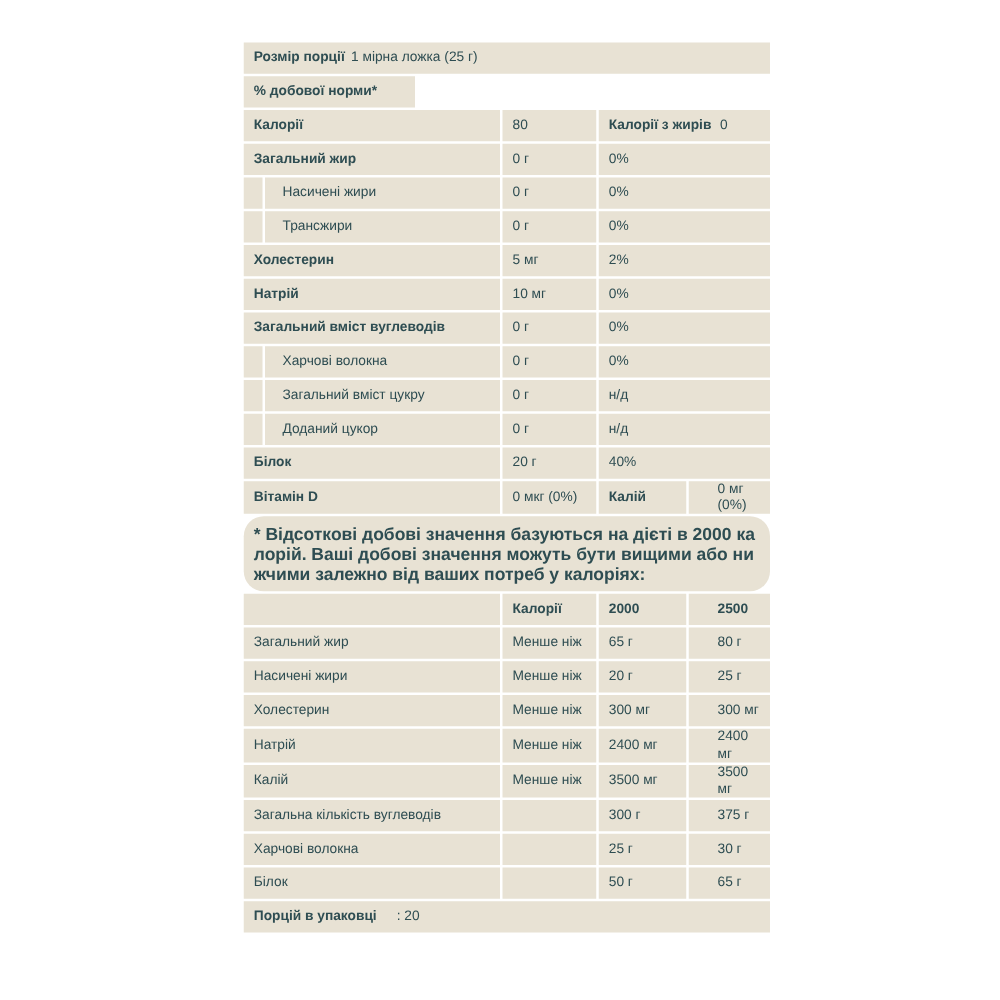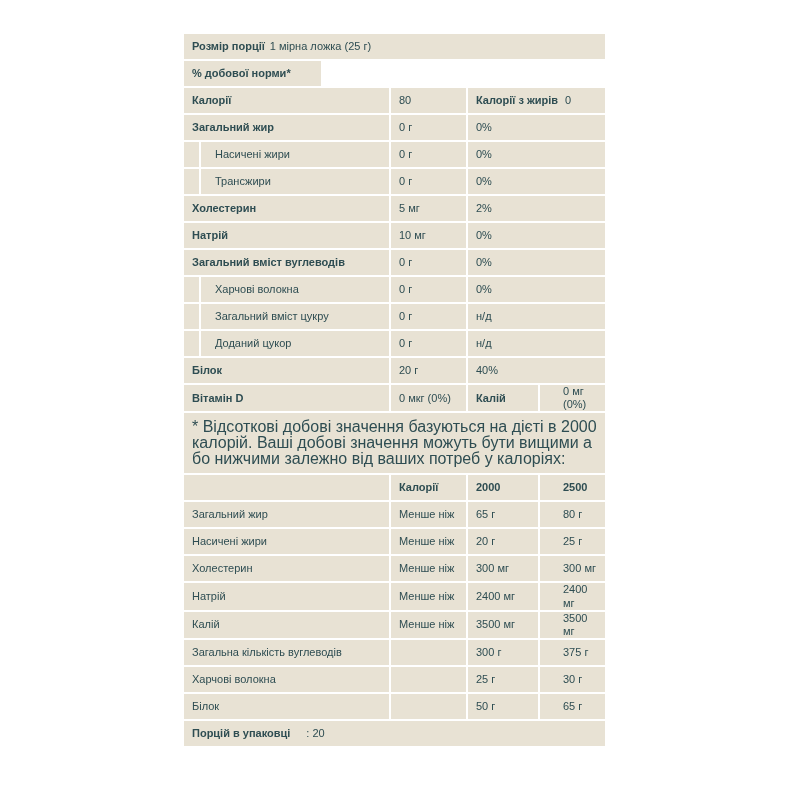--- a/index.html
+++ b/index.html
@@ -5,21 +5,21 @@
   html,body{margin:0;padding:0;}
   body{
     width:800px;height:800px;
     background:#ffffff;
     font-family:"Liberation Sans","DejaVu Sans",sans-serif;
     color:#2e4d52;
     -webkit-font-smoothing:antialiased;
   }
   .nutrition-panel{
     position:absolute;
-    left:184px;top:34px;
+    left:195px;top:34px;
     width:454px;
     display:flex;flex-direction:column;gap:2px;
     font-size:11px;
   }
   .row{display:flex;gap:2px;}
   .cell{
     background:#e8e2d4;
     min-height:25px;
     display:flex;align-items:center;
     padding:0 8px;
@@ -33,25 +33,26 @@
   .c4{width:65px;padding-left:23px;}
   .cfull{width:421px;}
   .chead{width:282px;}
   .cspacer{width:15px;padding:0;}
   .cind{width:188px;padding-left:14px;}
   .b{font-weight:bold;}
   .serving-value{font-size:11px;margin-left:5px;}
   .cal-fat-value{margin-left:7px;}
   .footnote-cell{
     padding:6px 8px;
-    font-weight:normal;
-    font-size:16px;
+    font-weight:bold;
+    font-size:14px;
     line-height:16px;
     word-break:break-all;
     align-items:flex-start;
+    border-radius:16px;
   }
   .servings-value{margin-left:16px;}
 </style>
 </head>
 <body>
 
 <div class="nutrition-panel">
 
   <div class="row">
     <div class="cell cfull">

